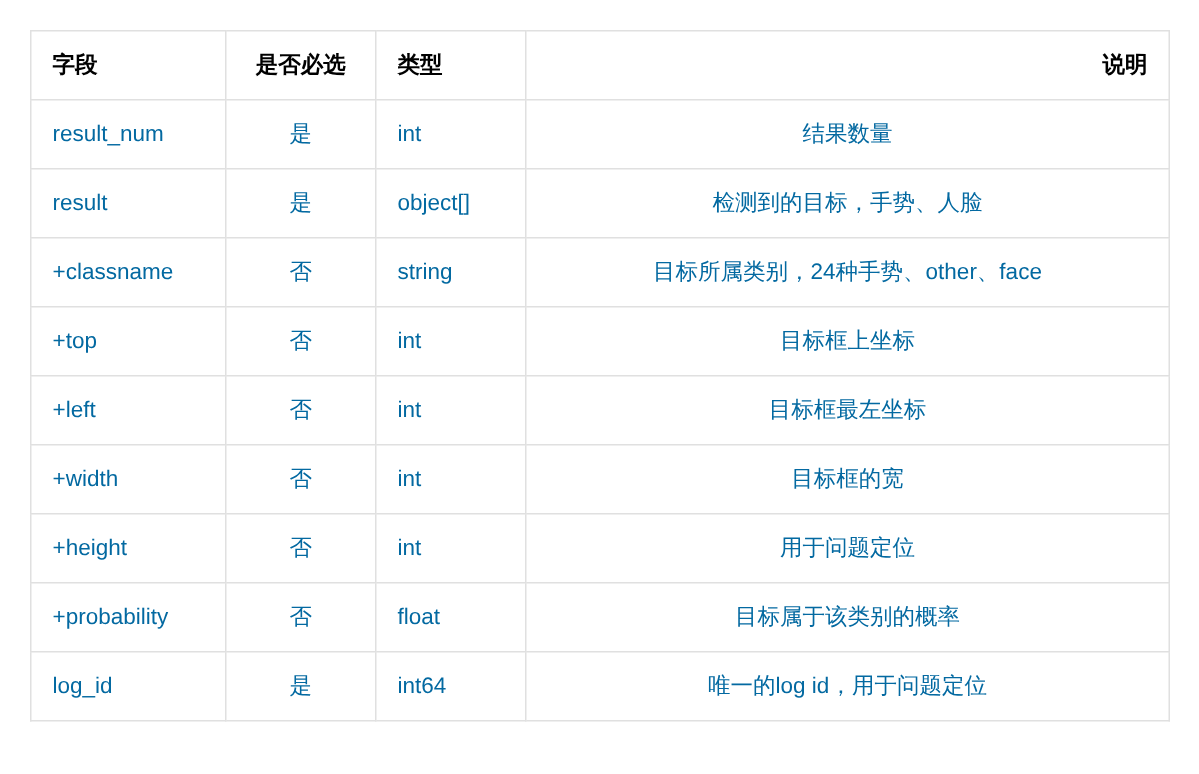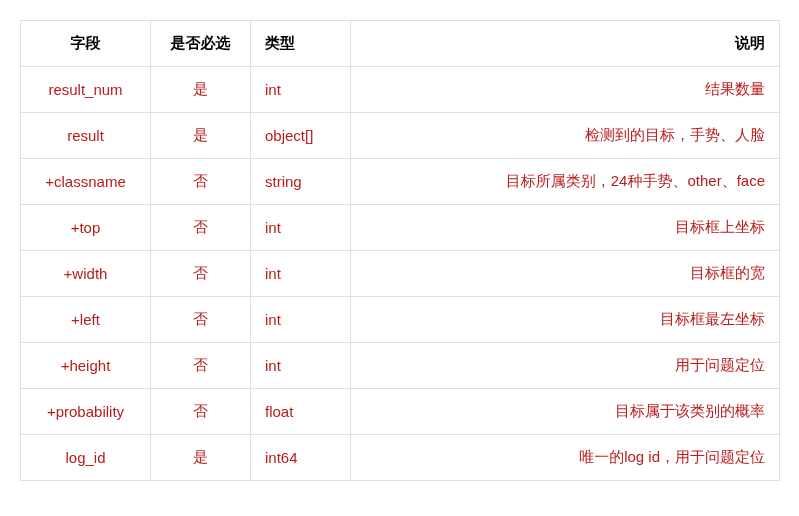--- a/index.html
+++ b/index.html
@@ -22,40 +22,39 @@
       padding: 13px 14px;
       text-align: left;
       color: #333;
     }
     th {
       font-weight: 700;
       background: #fff;
       color: #000;
     }
     th.col-field, td.col-field {
-      text-align: center;
       width: 130px;
       margin-left: 22px;
     }
     th.col-required, td.col-required {
       text-align: center;
       width: 100px;
       margin-top: 12px;
     }
     th.col-type, td.col-type {
       width: 100px;
     }
     th.col-desc {
       text-align: right;
     }
     td.col-desc {
-      text-align: right;
+      text-align: center;
     }
     td {
-      color: #b91c1c;
+      color: #0369a1;
     }
   </style>
 </head>
 <body>
 
 <table>
   <thead>
     <tr>
       <th class="col-field">字段</th>
       <th class="col-required">是否必选</th>
@@ -82,30 +81,30 @@
       <td class="col-type">string</td>
       <td class="col-desc">目标所属类别，24种手势、other、face</td>
     </tr>
     <tr>
       <td class="col-field">+top</td>
       <td class="col-required">否</td>
       <td class="col-type">int</td>
       <td class="col-desc">目标框上坐标</td>
     </tr>
     <tr>
+      <td class="col-field">+left</td>
+      <td class="col-required">否</td>
+      <td class="col-type">int</td>
+      <td class="col-desc">目标框最左坐标</td>
+    </tr>
+    <tr>
       <td class="col-field">+width</td>
       <td class="col-required">否</td>
       <td class="col-type">int</td>
       <td class="col-desc">目标框的宽</td>
-    </tr>
-    <tr>
-      <td class="col-field">+left</td>
-      <td class="col-required">否</td>
-      <td class="col-type">int</td>
-      <td class="col-desc">目标框最左坐标</td>
     </tr>
     <tr>
       <td class="col-field">+height</td>
       <td class="col-required">否</td>
       <td class="col-type">int</td>
       <td class="col-desc">用于问题定位</td>
     </tr>
     <tr>
       <td class="col-field">+probability</td>
       <td class="col-required">否</td>

